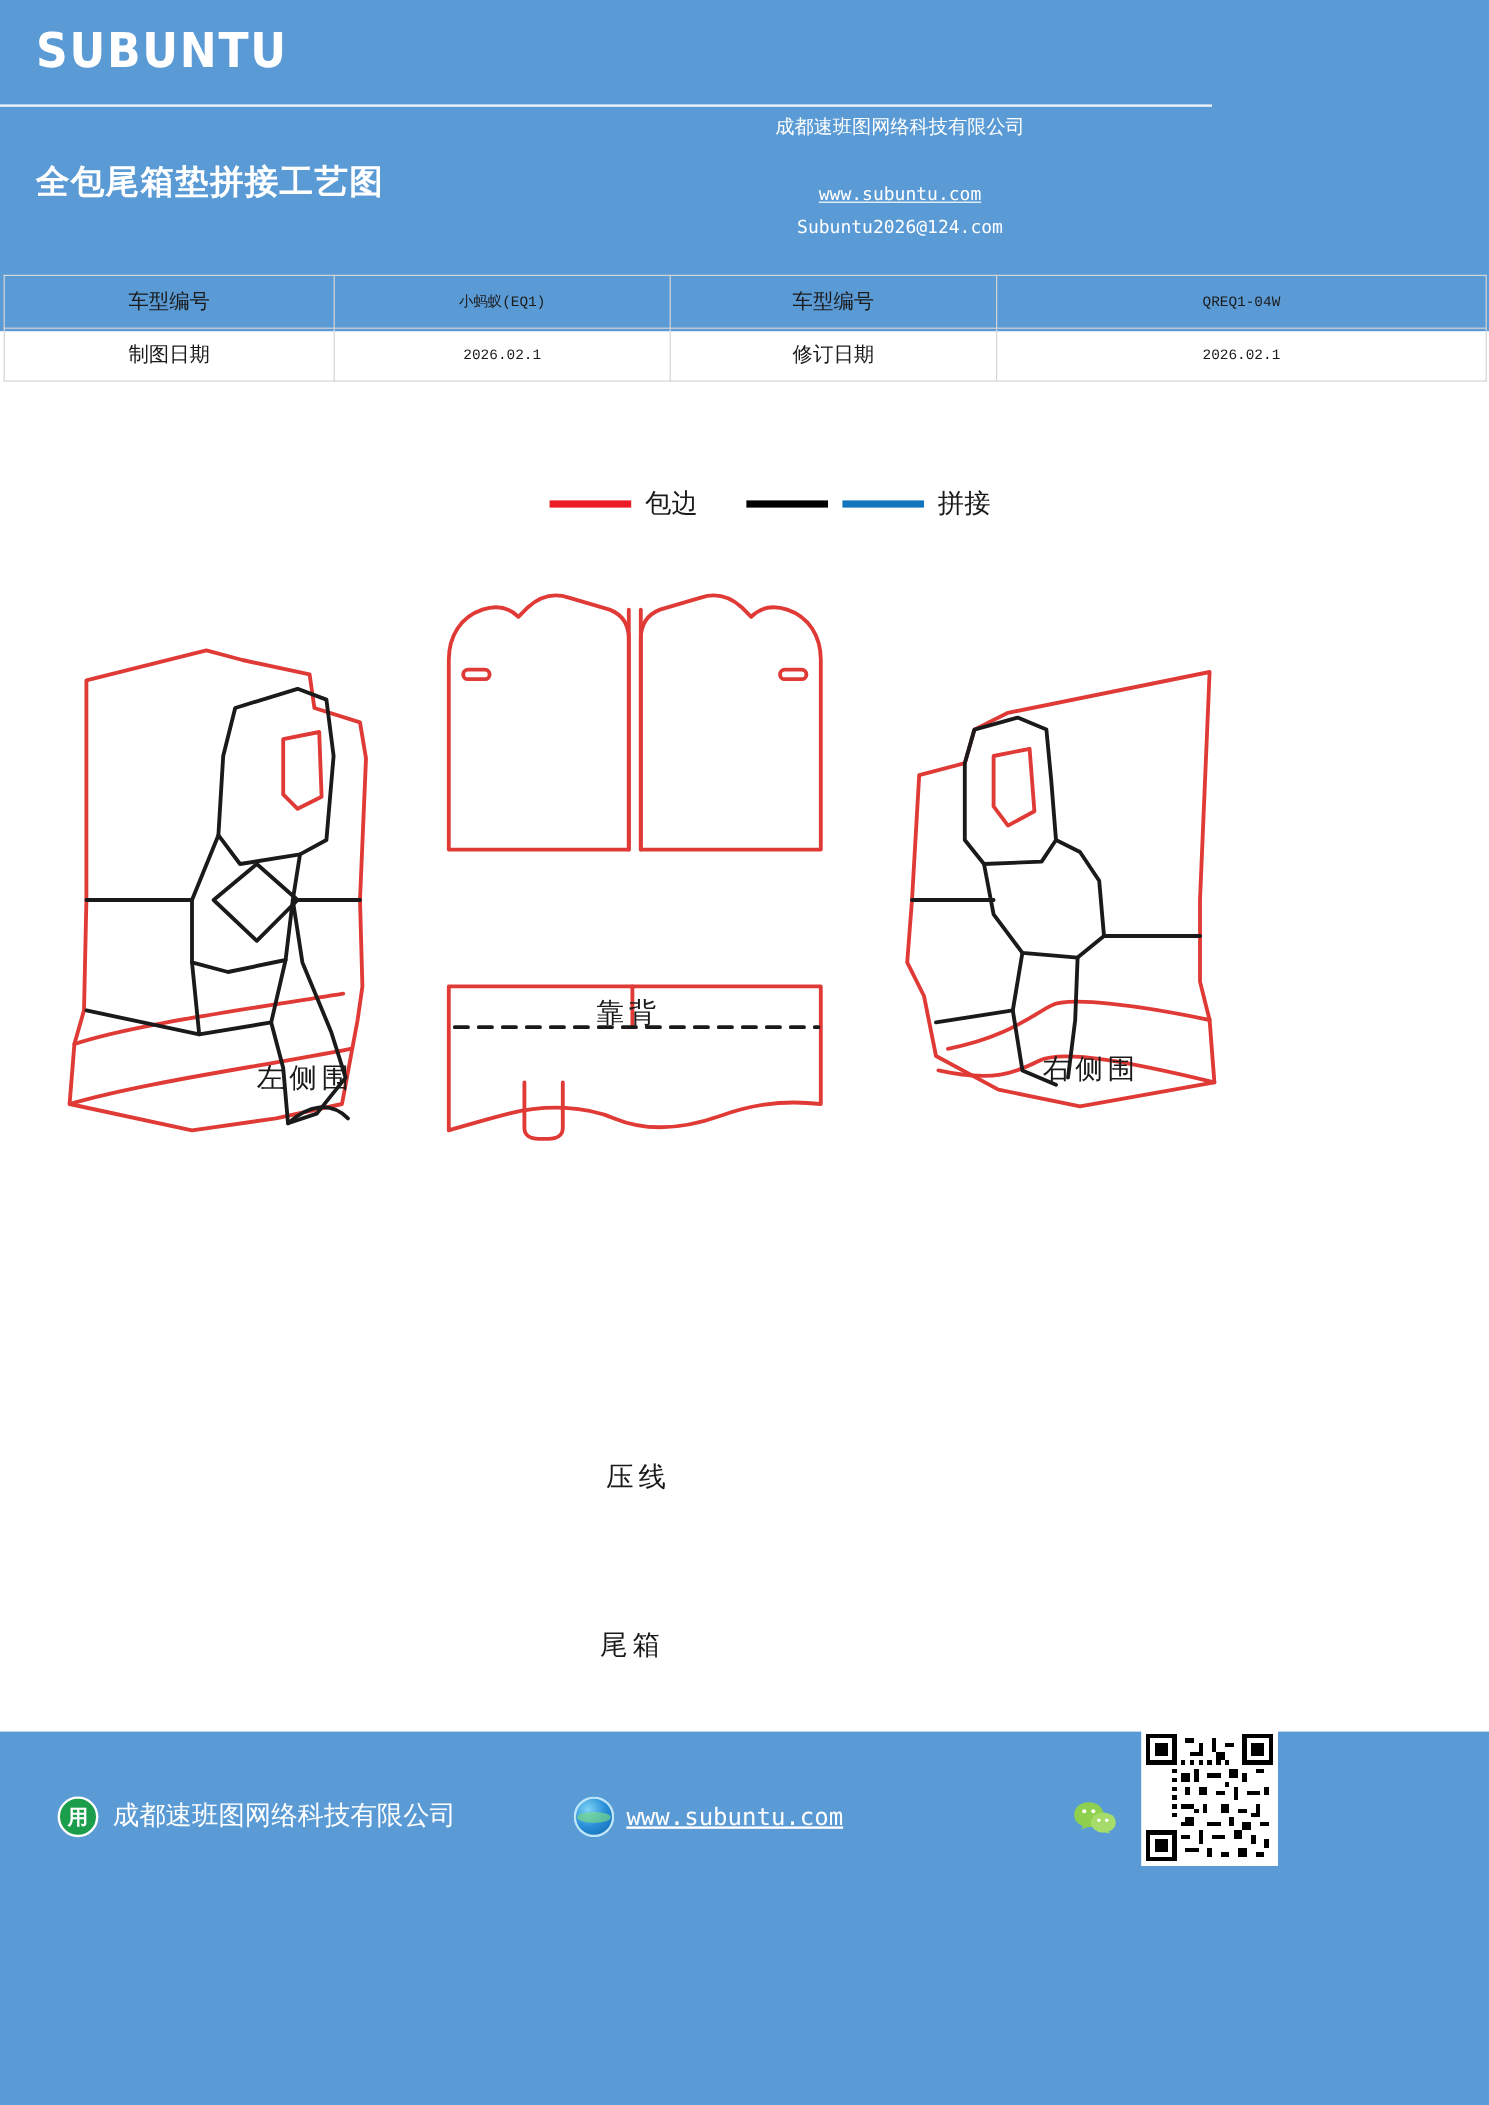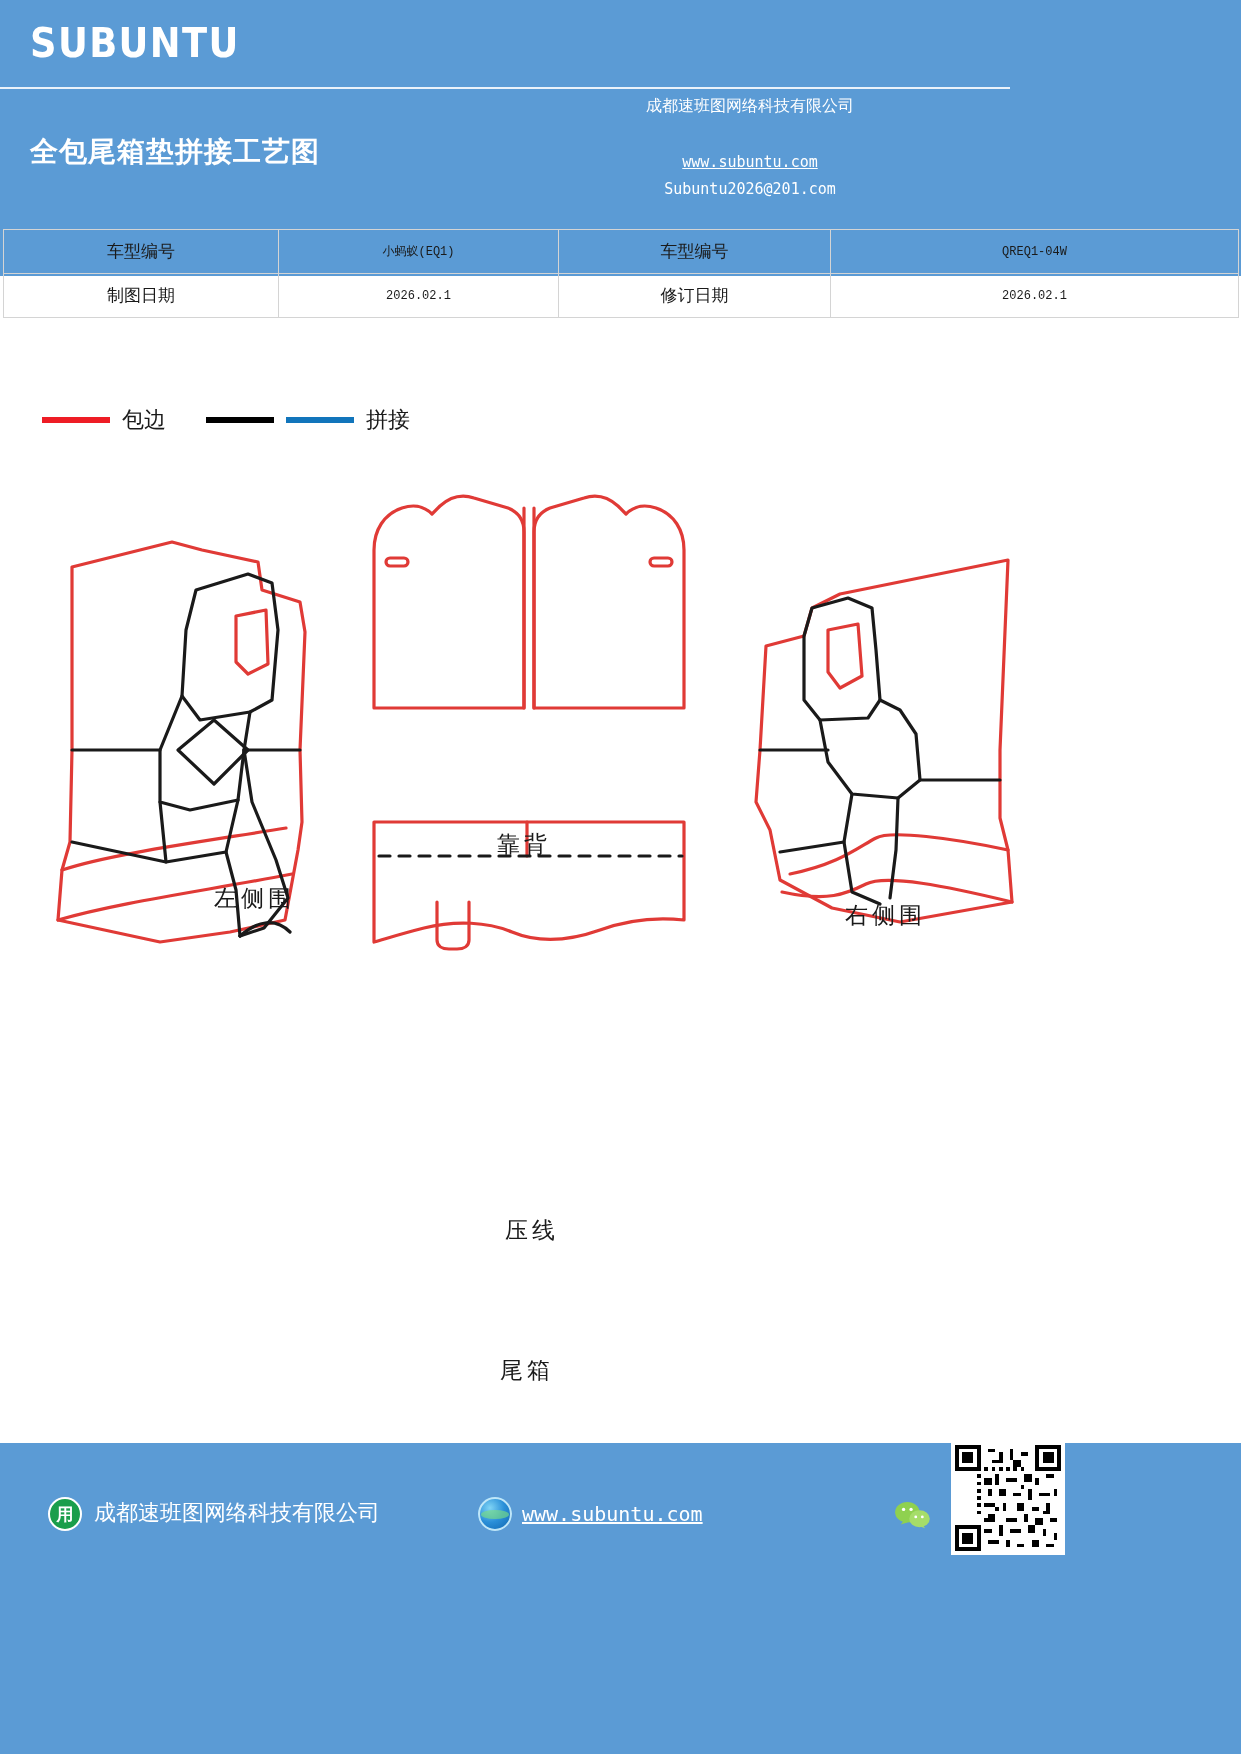--- a/index.html
+++ b/index.html
@@ -80,21 +80,21 @@
     font-size: 12px;
   }
   .col-a { width: 275px; }
   .col-b { width: 280px; }
   .col-c { width: 272px; }
   .col-d { width: 408px; }
 
   
   .legend {
     position: absolute; left: 0; top: 405px; width: 1241px;
-    display: flex; justify-content: flex-start; align-items: center;
+    display: flex; justify-content: center; align-items: center;
     gap: 0px;
     padding-left: 42px;
   }
   .legend-item { display: flex; align-items: center; }
   .legend-swatch { width: 68px; height: 6px; display: inline-block; }
   .legend-label {
     margin-left: 12px; font-size: 22px; color: #1a1a1a;
     font-family: "DejaVu Serif", "Liberation Serif", serif;
   }
   .legend-gap { width: 40px; }
@@ -106,21 +106,21 @@
   }
   .piece-label {
     position: absolute;
     font-size: 23px; color: #1a1a1a;
     font-family: "DejaVu Serif", "Liberation Serif", serif;
     letter-spacing: 4px;
     white-space: nowrap;
   }
   #lbl-left   { left: 214px; top: 473px; }
   #lbl-back   { left: 497px; top: 419px; }
-  #lbl-right  { left: 845px; top: 465px; margin-top: 25px; }
+  #lbl-right  { left: 869px; top: 465px; }
   #lbl-press  { left: 505px; top: 805px; }
   #lbl-trunk  { left: 500px; top: 945px; }
 
   
   .footer {
     position: absolute; left: 0; top: 1443px; width: 1241px; height: 311px;
     background: #5b9bd5;
   }
   .fico {
     position: absolute; left: 48px; top: 1497px;
@@ -165,21 +165,21 @@
 <body>
 
 <div class="page">
 
   <div class="header">
     <div class="brand">SUBUNTU</div>
     <div class="hr-line"></div>
     <div class="doc-title">全包尾箱垫拼接工艺图</div>
     <div class="company-name">成都速班图网络科技有限公司</div>
     <div class="site-url">www.subuntu.com</div>
-    <div class="email">Subuntu2026@201.com</div>
+    <div class="email">Subuntu2026@124.com</div>
   </div>
 
   <table class="info-table">
     <tbody>
         <tr>
       <td class="col-a">车型编号</td>
       <td class="col-b val">小蚂蚁(EQ1)</td>
       <td class="col-c">车型编号</td>
       <td class="col-d val">QREQ1-04W</td>
     </tr>

